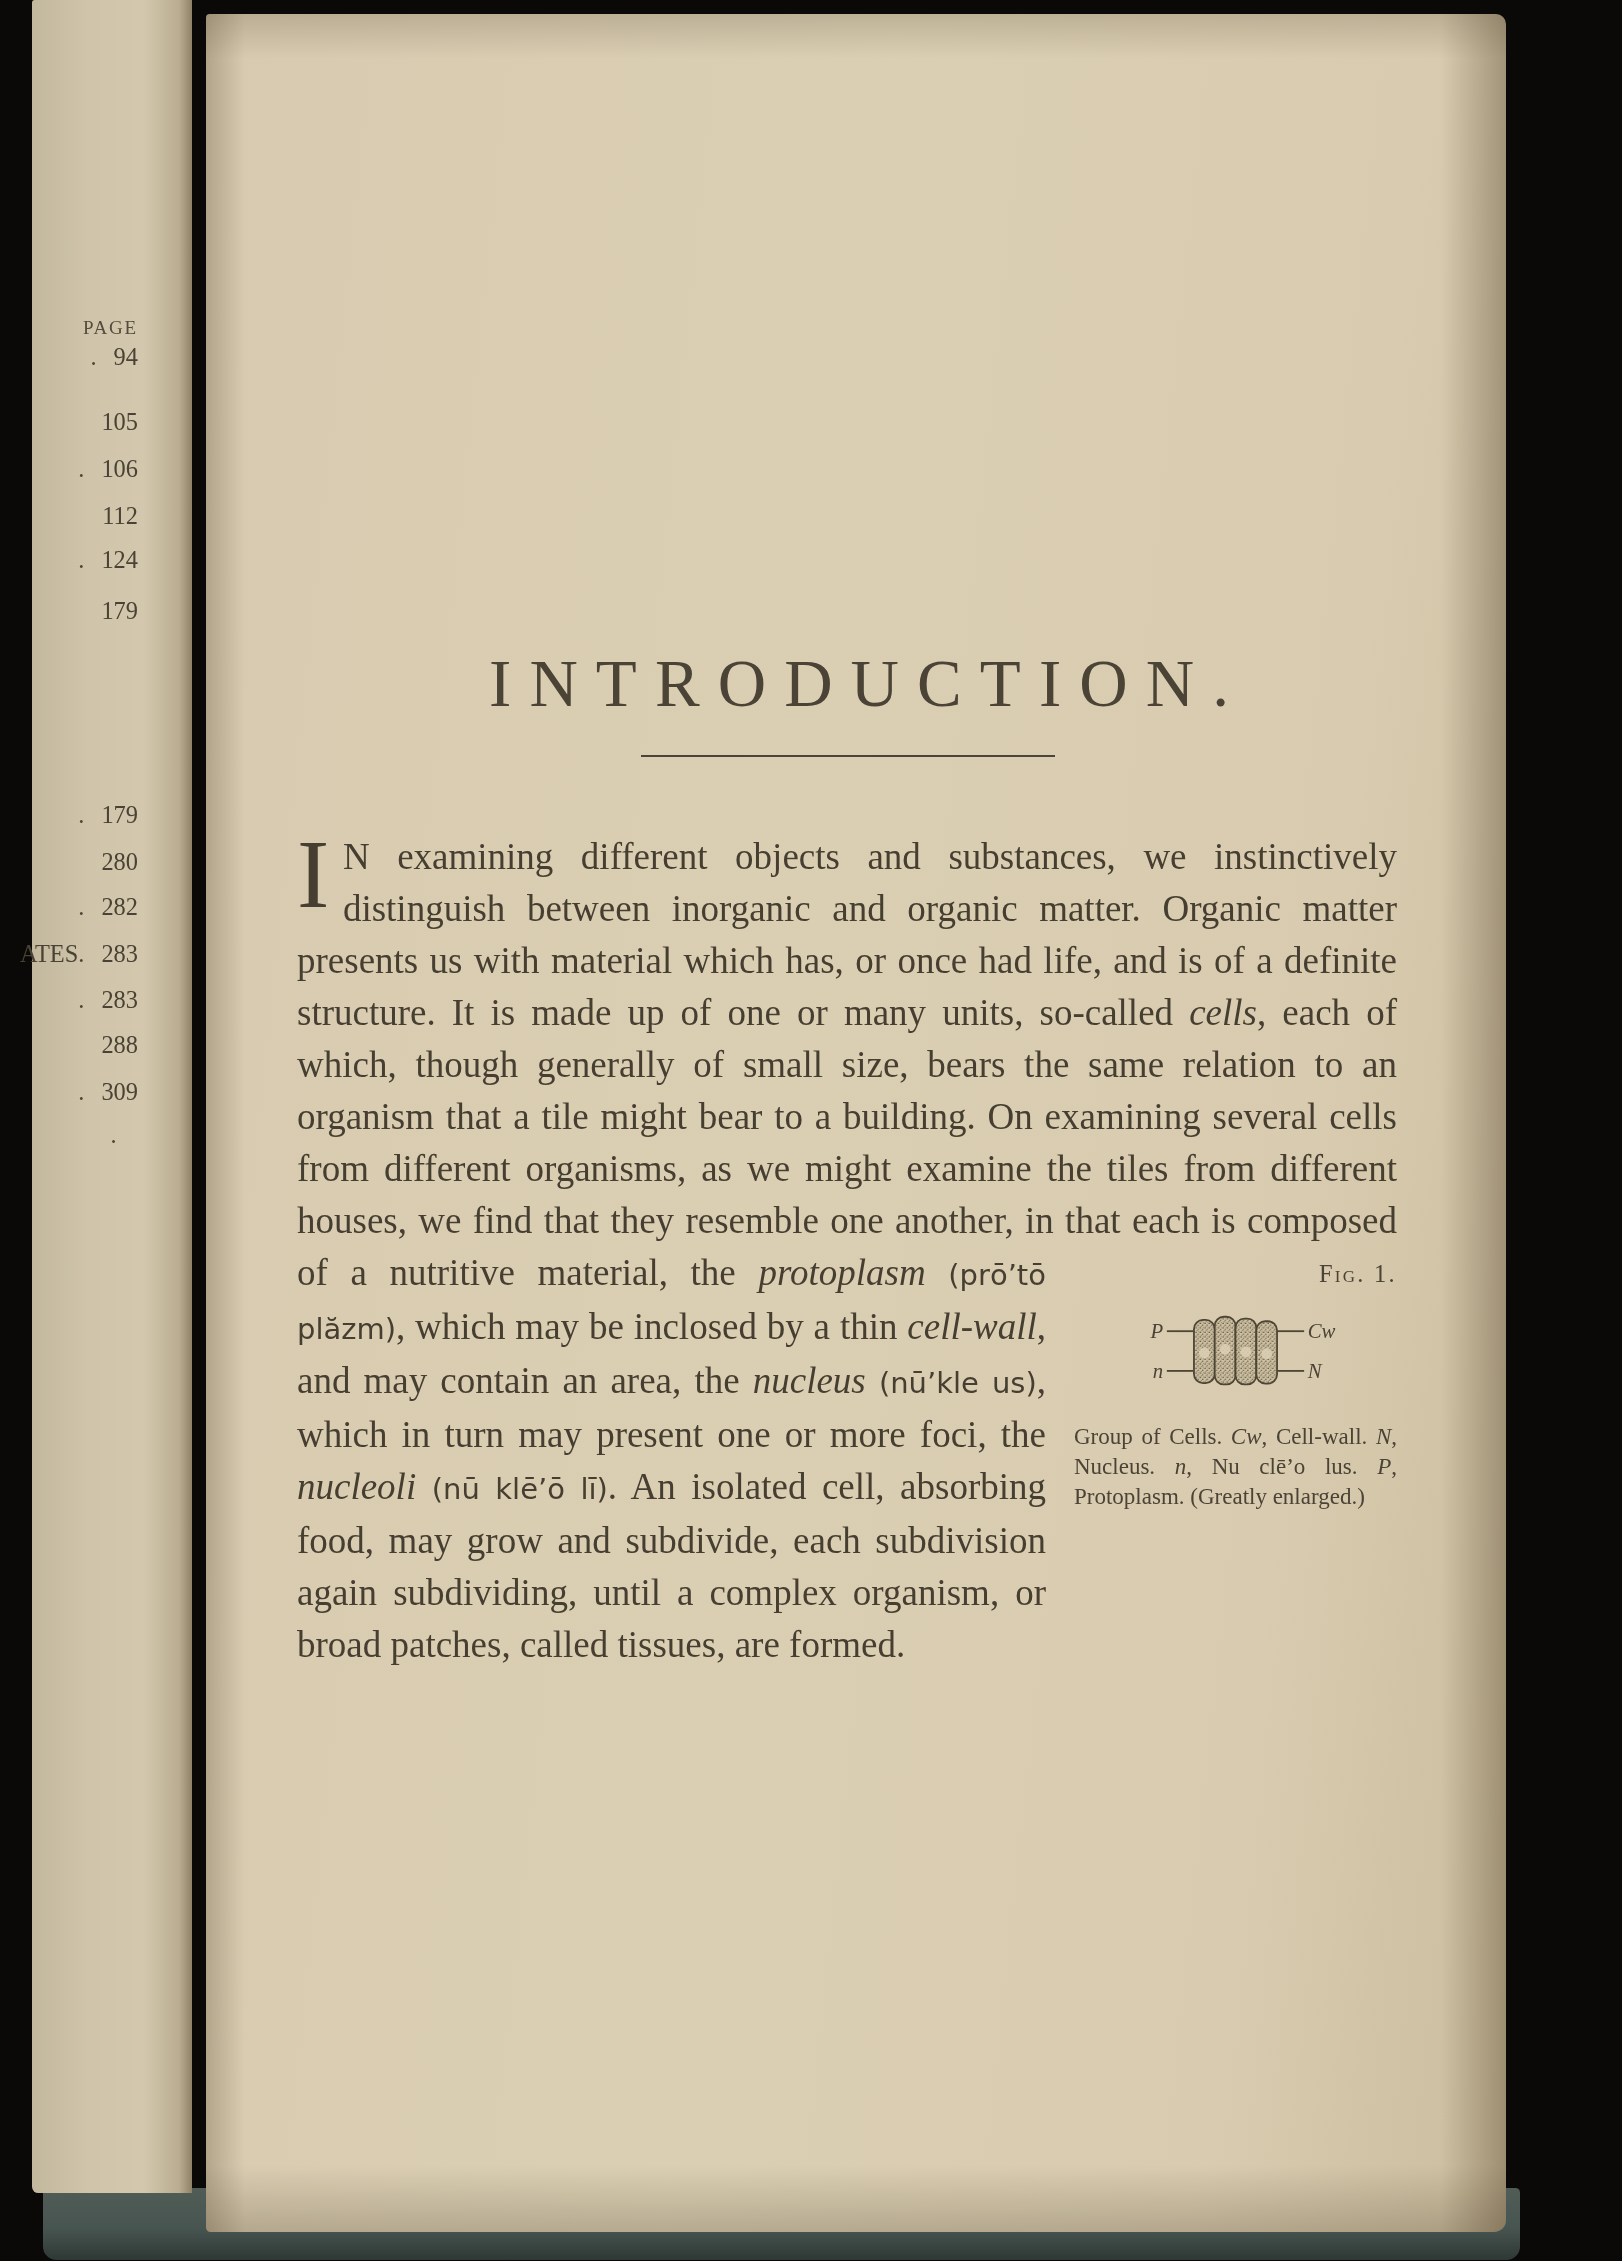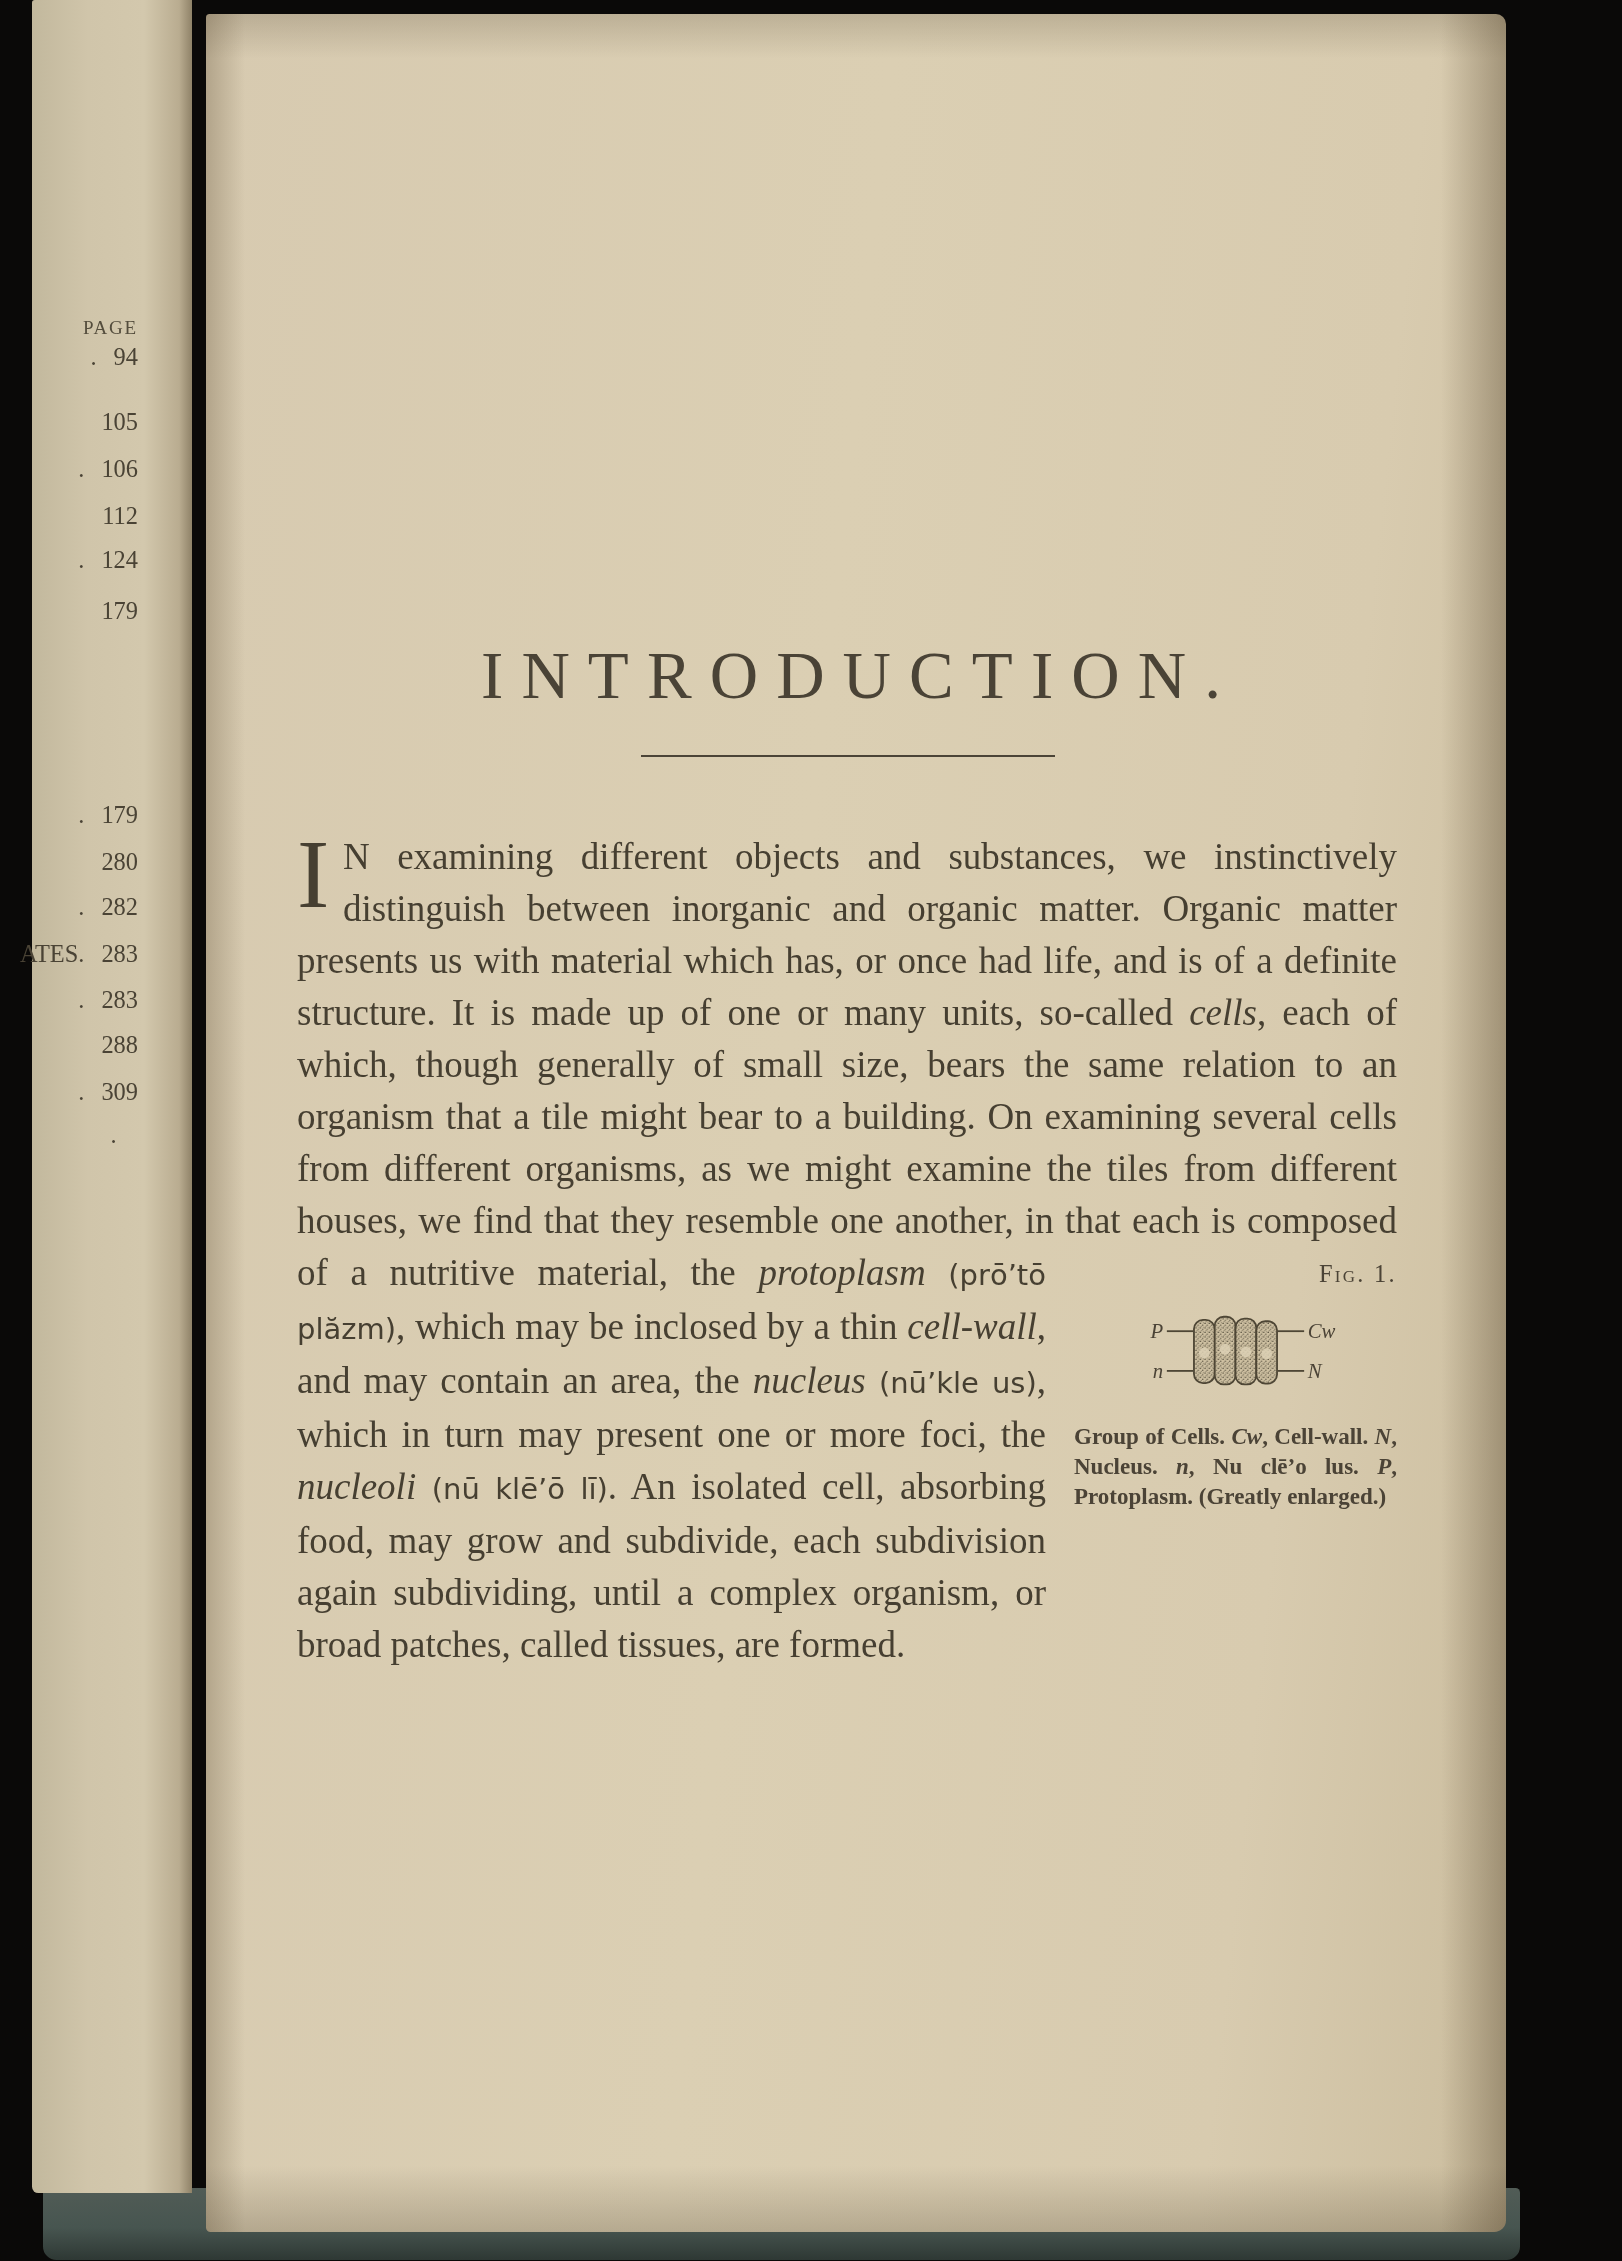--- a/index.html
+++ b/index.html
@@ -51,21 +51,21 @@
       linear-gradient(96deg, #d7cab0 0%, #dbcfb3 45%, #d8cbaf 80%, #cbbd9e 100%);
     border-radius: 3.6px 10px 11.8px 4.5px;
     z-index: 2;
   }
 
   .page-title {
     position: absolute; left: 91px; top: 619px; width: 1100px;
     text-align: center;
     font-size: 67px; font-weight: normal;
     letter-spacing: 0.27em; text-indent: 0.27em;
-    color: #4a4336; margin: 4px;
+    color: #4a4336; margin: 12px;
   }
   .title-rule {
     position: absolute; left: 435px; top: 741px;
     width: 414px; height: 2.7px;
     background: #4b4437;
   }
 
   .body-text {
     position: absolute; left: 91px; top: 817px; width: 1100px;
     font-size: 37px; line-height: 52px;
@@ -99,21 +99,20 @@
     letter-spacing: 2.3px;
     line-height: 32px;
     margin-bottom: 4.5px;
   }
   .fig-art { display: block; text-align: center; }
   .fig-art svg { width: 289px; height: 113px; }
   .fig-caption {
     display: block;
     font-size: 23px; line-height: 30px;
     text-align: justify;
-    font-weight: bold;
   }
 </style>
 </head>
 <body>
 
 <div class="cover-strip"></div>
 
 <div class="left-page">
   <div class="toc-row toc-header" style="top:317px">
     <span class="num">PAGE</span>

